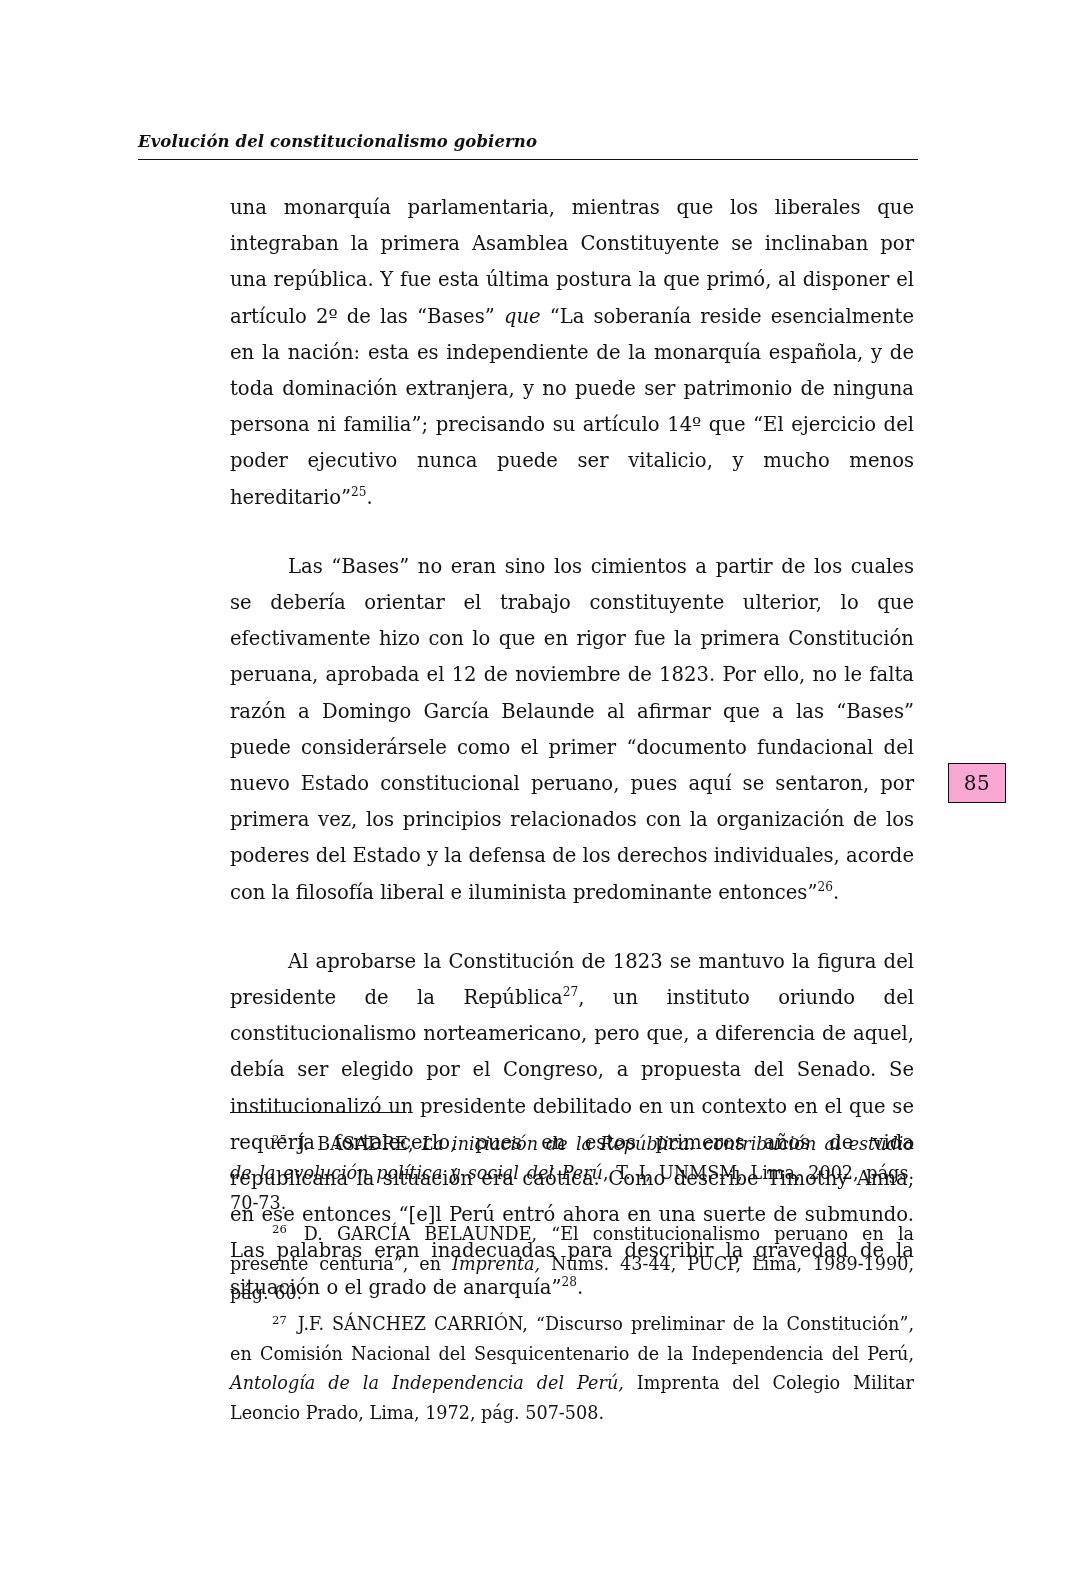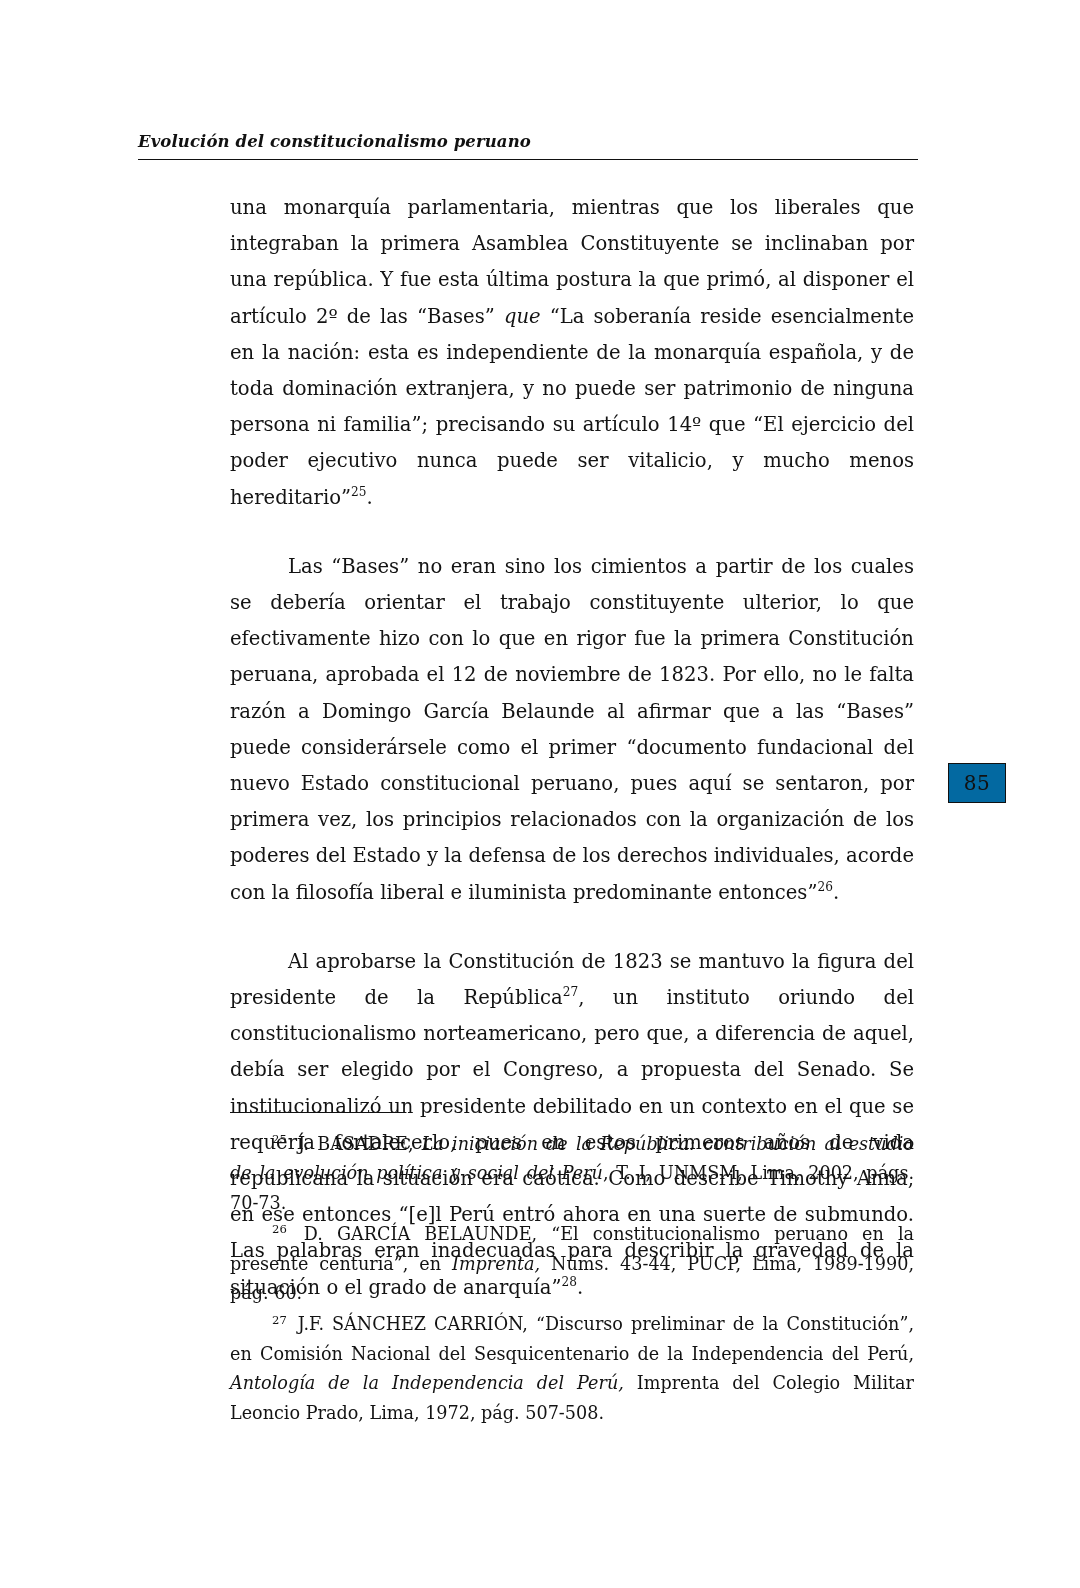--- a/index.html
+++ b/index.html
@@ -76,21 +76,21 @@
   .page-number-box {
     position: absolute;
     right: 74px;
     top: 763px;
     width: 56px;
     height: 38px;
     border: 1.4px solid #111;
     display: flex;
     align-items: center;
     justify-content: center;
-    background: #0369a1;
+    background: #f9a8d4;
   }
   .page-number-box span {
     font-family: "DejaVu Serif", serif;
     font-size: 20px;
     color: #111;
     letter-spacing: 0.5px;
   }
 
   
   .footnotes {
@@ -120,21 +120,21 @@
     line-height: 0;
     padding-right: 3px;
   }
 </style>
 </head>
 <body>
 
 <div class="page">
 
   <div class="running-head">
-    <span class="rh-text">Evolución del constitucionalismo peruano</span>
+    <span class="rh-text">Evolución del constitucionalismo gobierno</span>
     <div class="rule"></div>
   </div>
 
   <div class="body-col">
     <p class="para">una monarquía parlamentaria, mientras que los liberales que integraban la primera Asamblea Constituyente se inclinaban por una república. Y fue esta última postura la que primó, al disponer el artículo 2º de las “Bases” <i>que</i> “La soberanía reside esencialmente en la nación: esta es independiente de la monarquía española, y de toda dominación extranjera, y no puede ser patrimonio de ninguna persona ni familia”; precisando su artículo 14º que “El ejercicio del poder ejecutivo nunca puede ser vitalicio, y mucho menos hereditario”<sup>25</sup>.</p>
     <p class="para">Las “Bases” no eran sino los cimientos a partir de los cuales se debería orientar el trabajo constituyente ulterior, lo que efectivamente hizo con lo que en rigor fue la primera Constitución peruana, aprobada el 12 de noviembre de 1823. Por ello, no le falta razón a Domingo García Belaunde al afirmar que a las “Bases” puede considerársele como el primer “documento fundacional del nuevo Estado constitucional peruano, pues aquí se sentaron, por primera vez, los principios relacionados con la organización de los poderes del Estado y la defensa de los derechos individuales, acorde con la filosofía liberal e iluminista predominante entonces”<sup>26</sup>.</p>
     <p class="para">Al aprobarse la Constitución de 1823 se mantuvo la figura del presidente de la República<sup>27</sup>, un instituto oriundo del constitucionalismo norteamericano, pero que, a diferencia de aquel, debía ser elegido por el Congreso, a propuesta del Senado. Se institucionalizó un presidente debilitado en un contexto en el que se requería fortalecerlo, pues en estos primeros años de vida republicana la situación era caótica. Como describe Timothy Anna, en ese entonces “[e]l Perú entró ahora en una suerte de submundo. Las palabras eran inadecuadas para describir la gravedad de la situación o el grado de anarquía”<sup>28</sup>.</p>
   </div>
 
   <div class="page-number-box">

